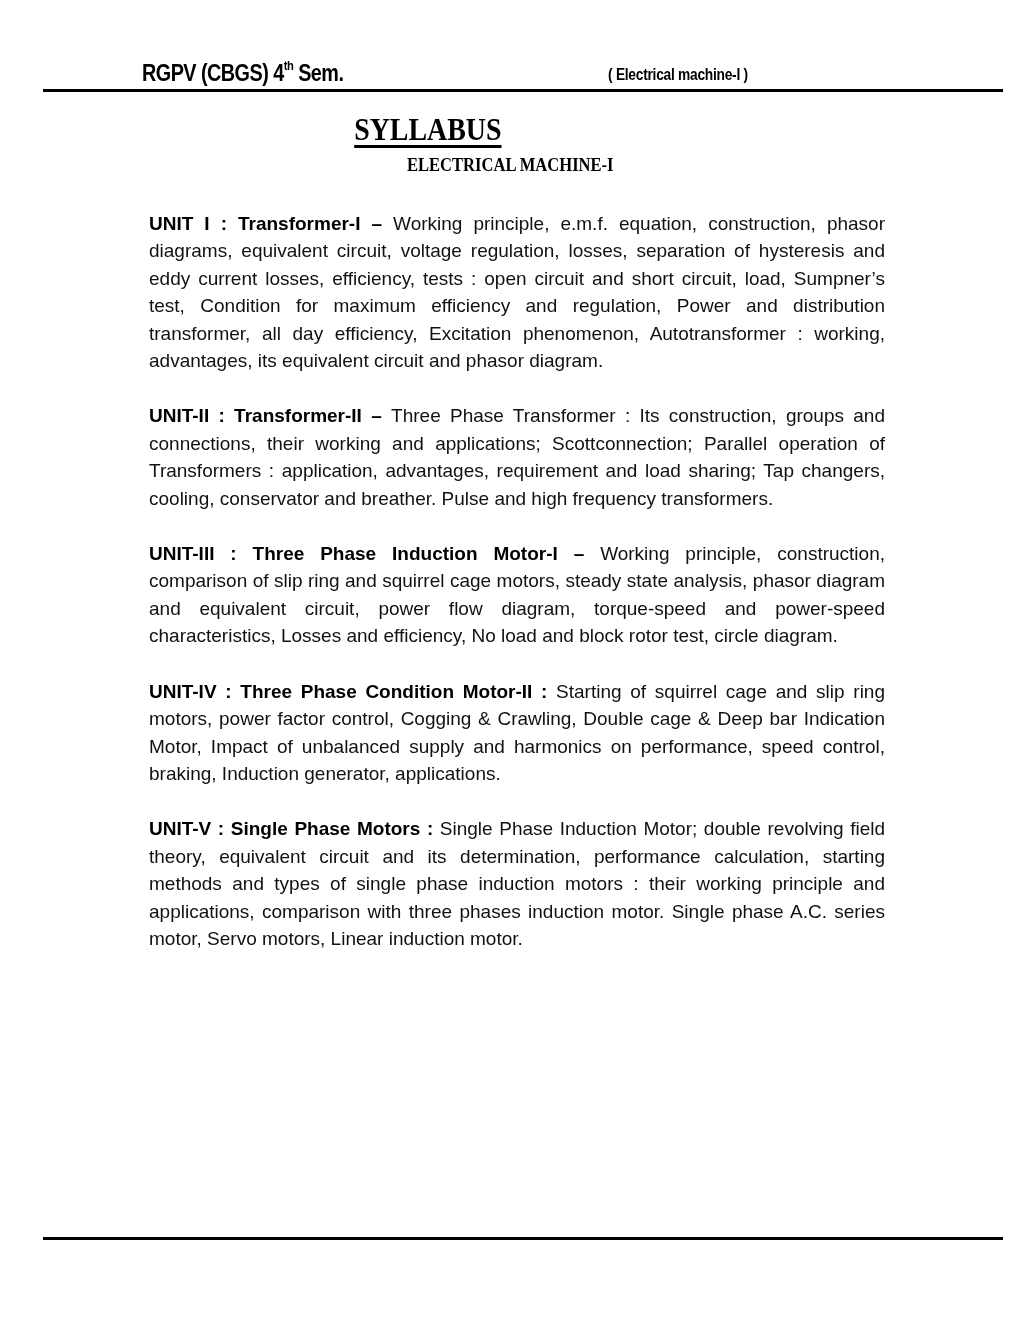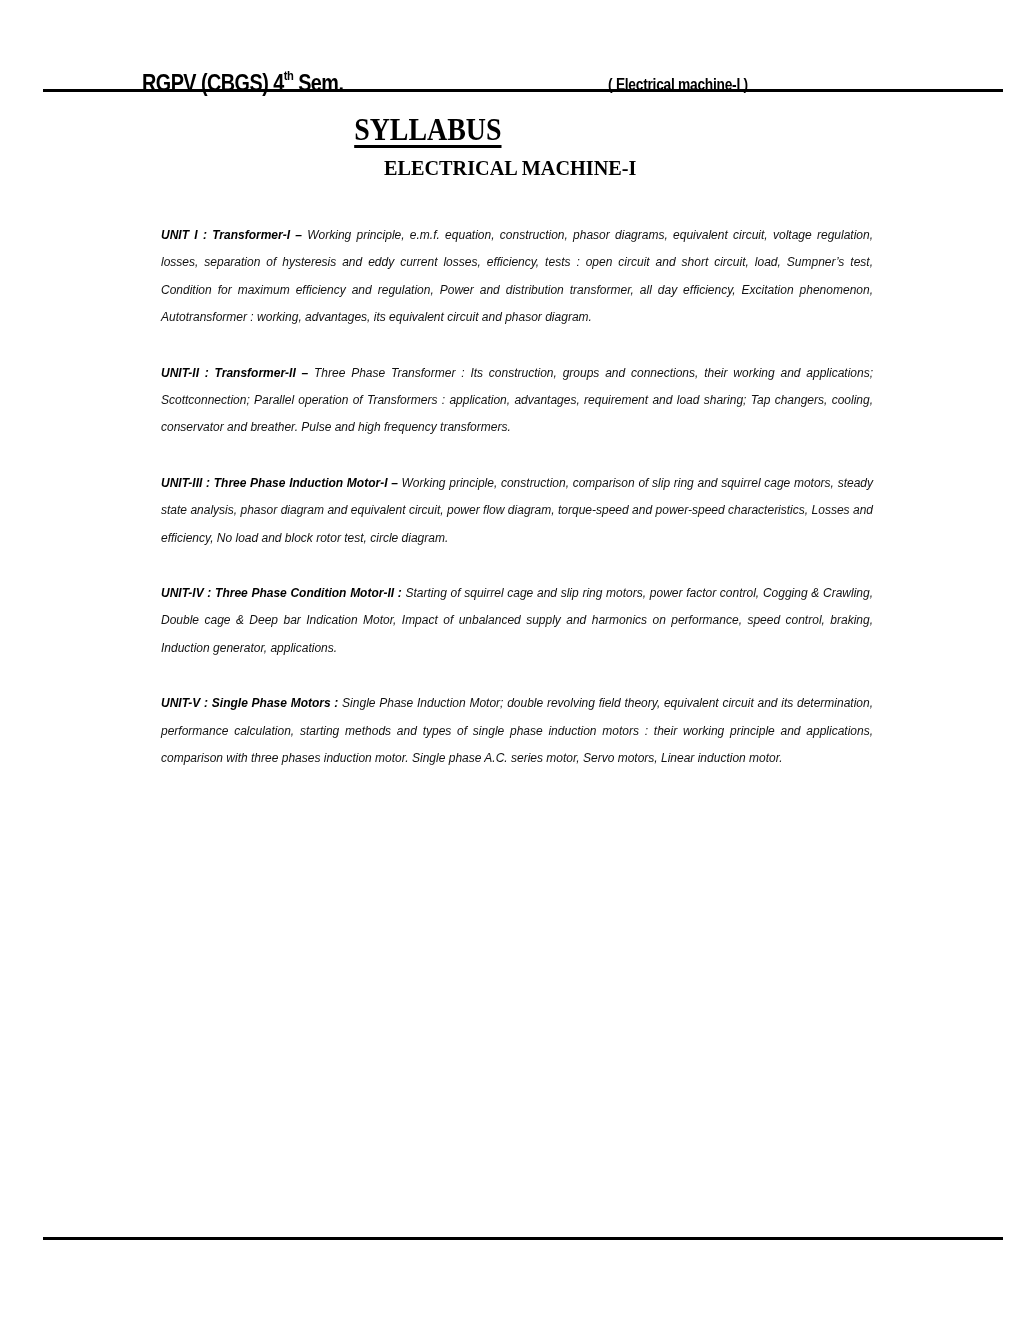--- a/index.html
+++ b/index.html
@@ -10,21 +10,21 @@
     body {
       width: 1020px;
       height: 1320px;
       position: relative;
       overflow: hidden;
       color: #000;
     }
     .page-header {
       position: absolute;
       left: 0;
-      top: 10px;
+      top: 0;
       width: 1020px;
       height: 100px;
     }
     .header-left {
       position: absolute;
       left: 142px;
       top: 60px;
       font-family: "Liberation Sans", sans-serif;
       font-weight: bold;
       font-size: 23px;
@@ -79,41 +79,40 @@
       transform: scaleX(0.9);
     }
     .subtitle {
       position: absolute;
       left: 0;
       width: 1020px;
       text-align: center;
       font-family: "Liberation Serif", serif;
       font-weight: bold;
       top: 155px;
-      font-size: 22px;
+      font-size: 18px;
     }
     .subtitle span {
       display: inline-block;
       transform: scaleX(0.92);
     }
 
     .units {
       position: absolute;
       left: 149px;
       top: 210px;
       width: 736px;
     }
     .unit {
       font-family: "Liberation Sans", sans-serif;
-      font-size: 12px;
+      font-size: 19px;
       line-height: 27.4px;
       text-align: justify;
       color: #111;
-      margin: 12px;
-      font-style: italic;
+      margin: 0;
     }
     .unit .label, .unit .topic {
       font-weight: bold;
       color: #000;
     }
     .unit-1 { margin-bottom: 28px; }
     .unit-2 { margin-bottom: 28px; }
     .unit-3 { margin-bottom: 28px; }
     .unit-4 { margin-bottom: 28px; }
   </style>

